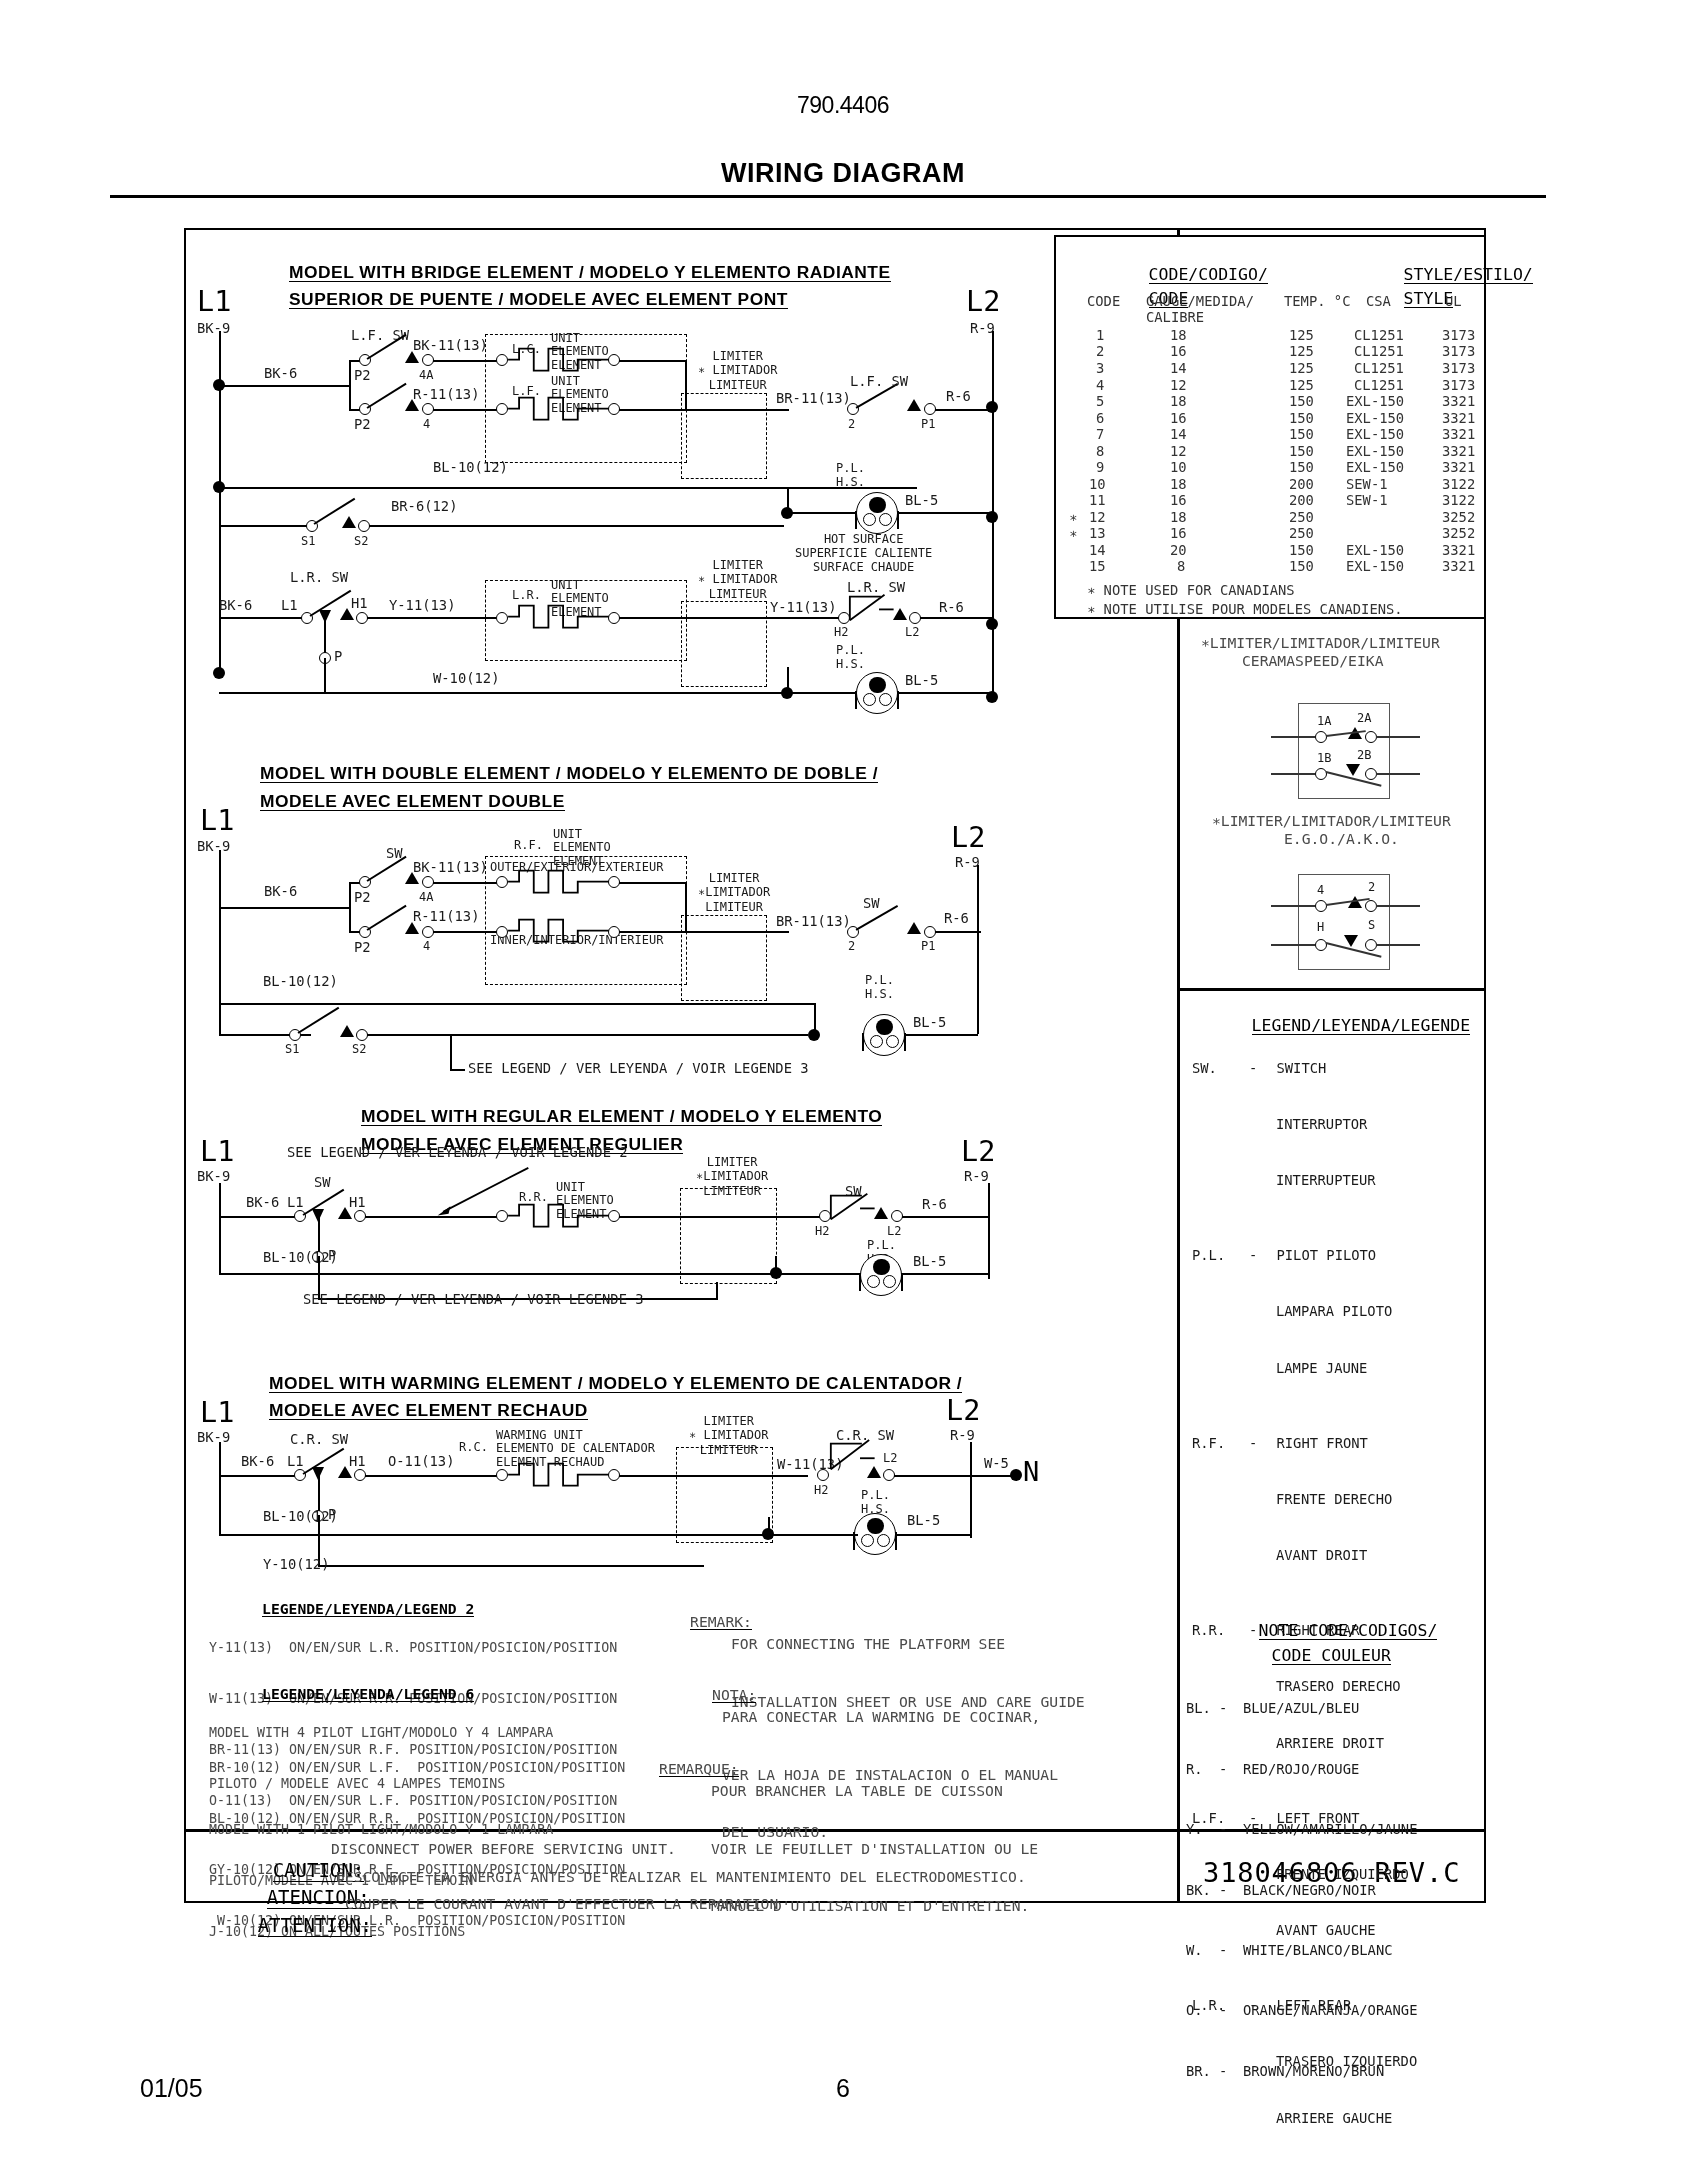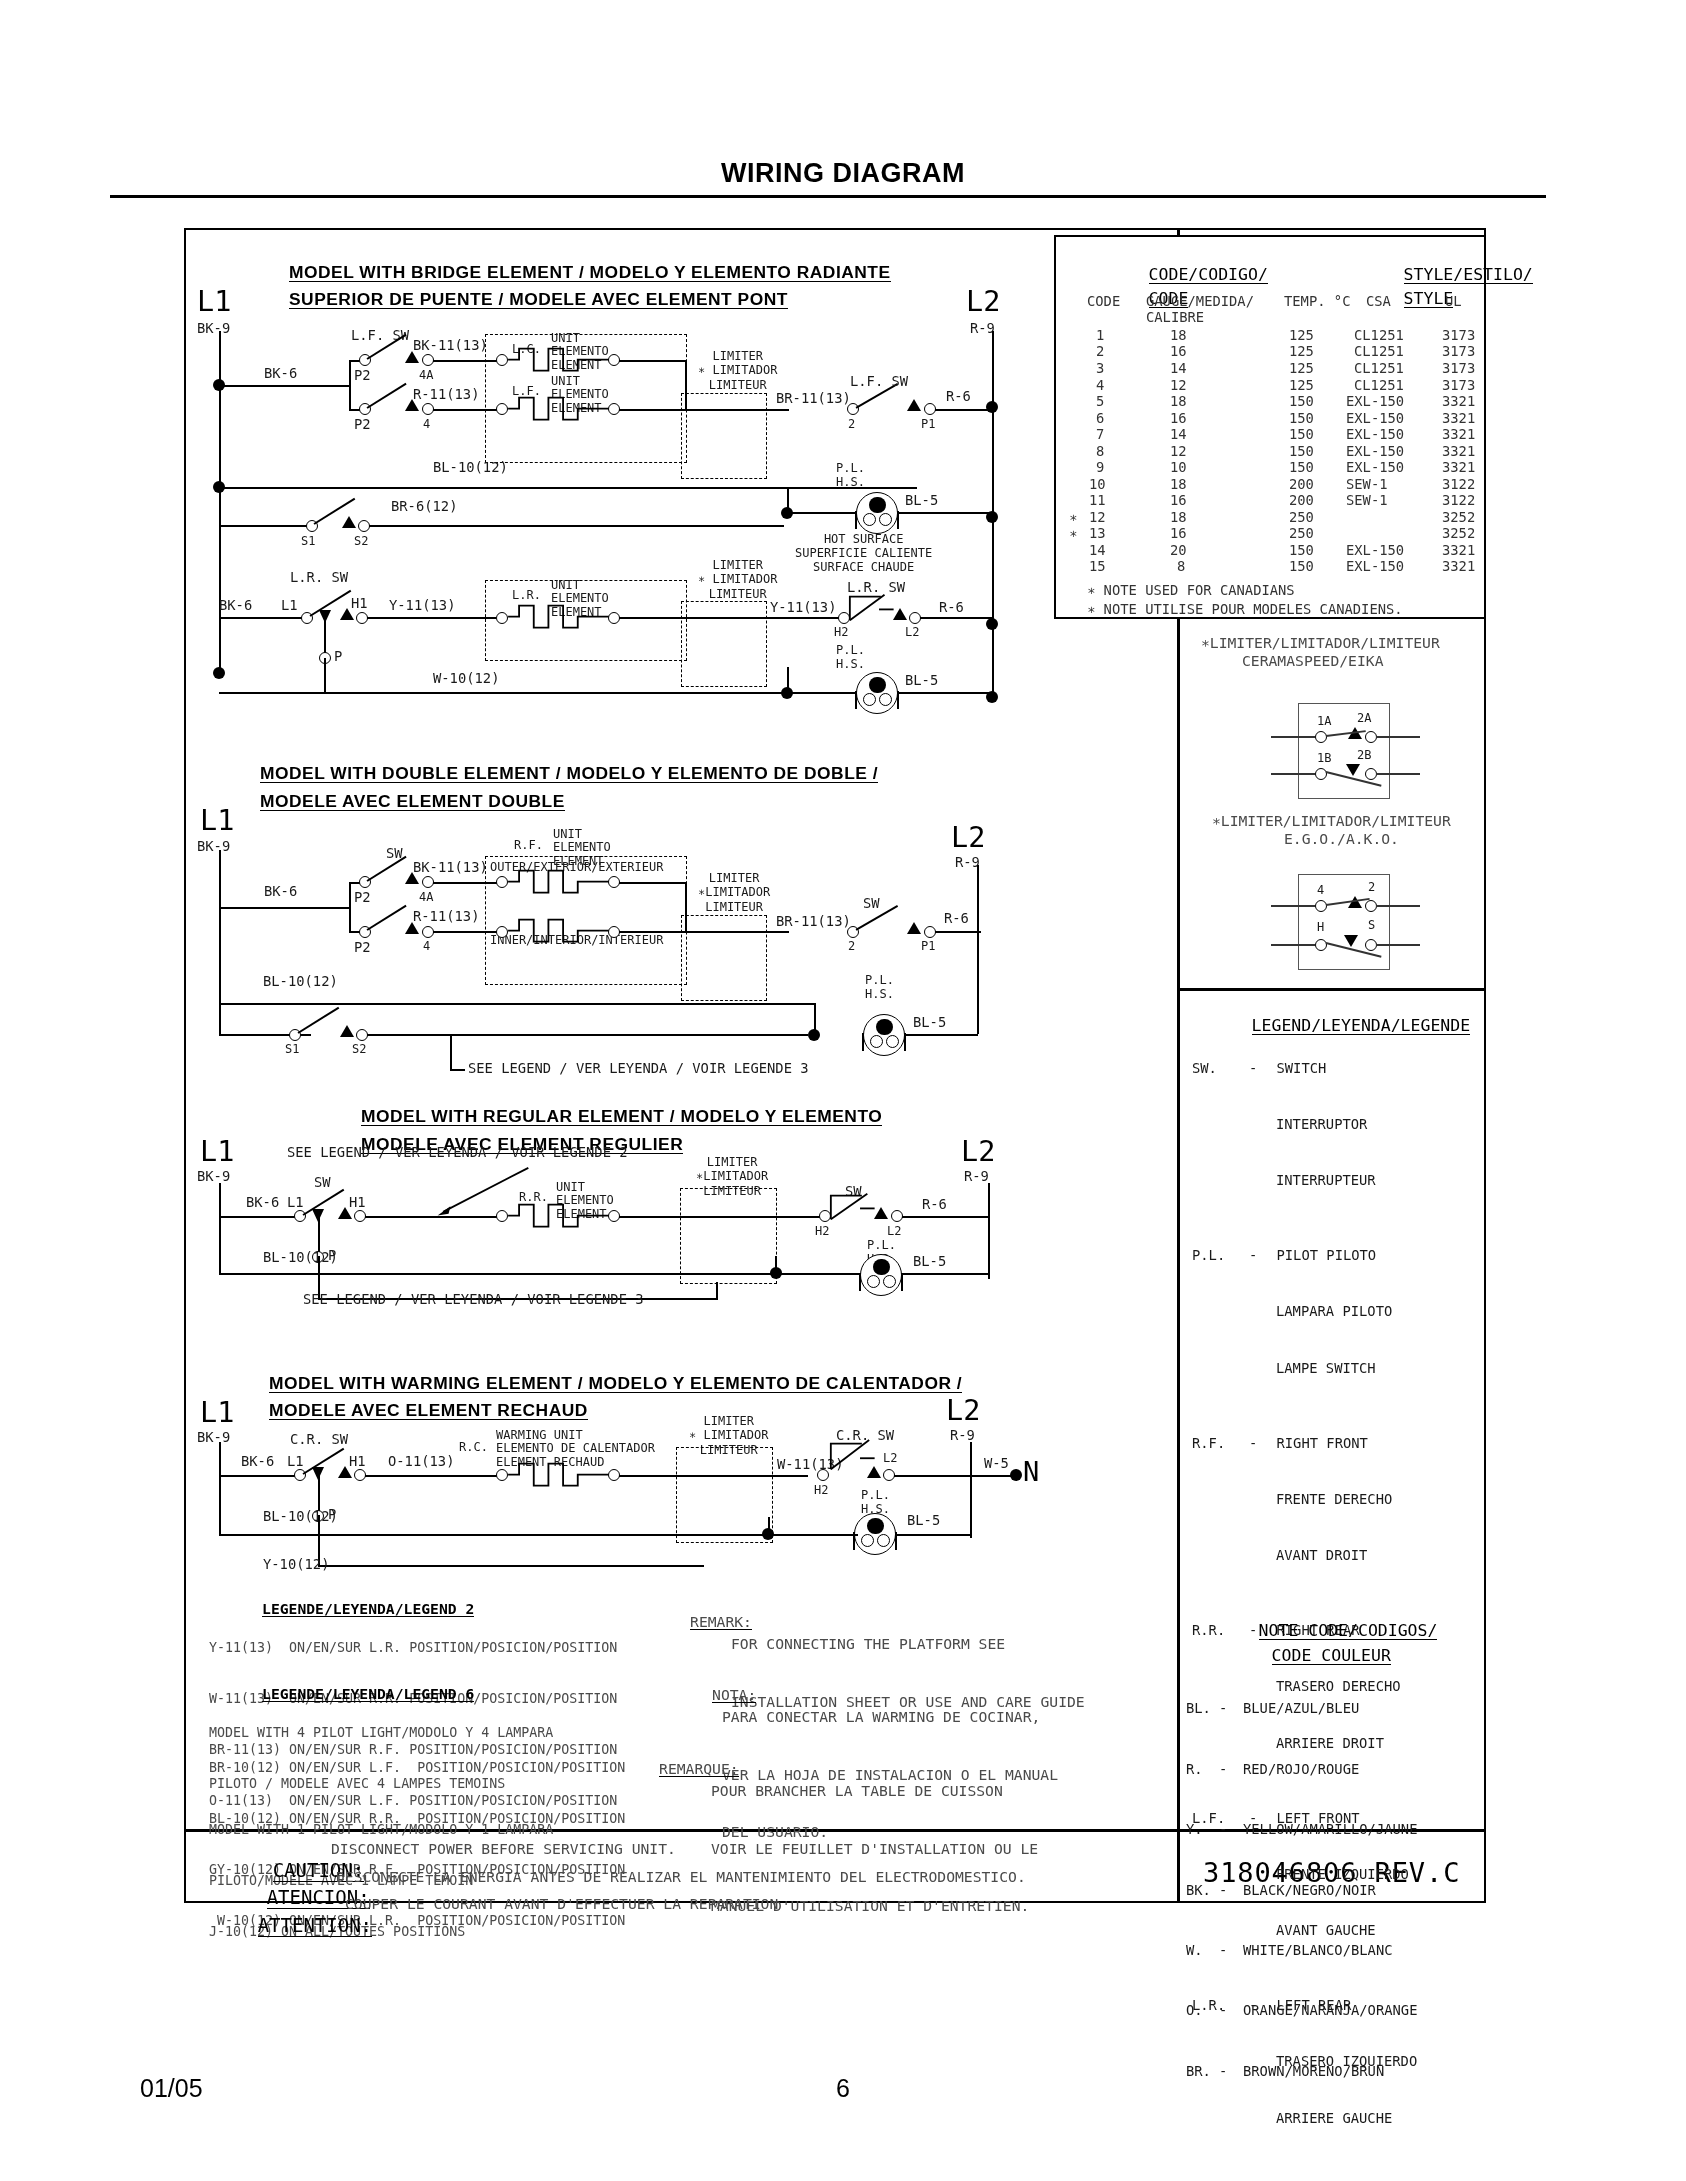--- a/index.html
+++ b/index.html
@@ -59,20 +59,21 @@
 
   .tblcell{position:absolute;white-space:pre;font-family:"DejaVu Sans Mono",monospace;font-size:13.8px;color:#333;}
 
   .underline-txt{border-bottom:1.8px solid #000;display:inline-block;line-height:1.05;}
 </style>
 </head>
 <body>
 
 <div class="pg">
 
+  <div class="hdr-num">790.4406</div>
   <div class="hdr-title">WIRING DIAGRAM</div>
   <div class="hdr-rule"></div>
 
   <div class="frame"></div>
   <div class="vdiv"></div>
   <div class="caution-top"></div>
 
   <div>
     <div class="t sec-title" style="left:257px;top:241px;">
       <span class="underline-txt">MODEL WITH BRIDGE ELEMENT / MODELO Y ELEMENTO RADIANTE</span>
@@ -836,21 +837,21 @@
     </div>
 
     <div class="abs" style="left:1192px;top:1021px;">
       <div class="lbl gray" style="left:0;top:0;position:relative;line-height:1.36;">
         <div><span style="display:inline-block;width:57px">SW.</span><span style="display:inline-block;width:27.5px">-</span><span>SWITCH</span></div>
         <div><span style="display:inline-block;width:84px"></span><span>INTERRUPTOR</span></div>
         <div><span style="display:inline-block;width:84px"></span><span>INTERRUPTEUR</span></div>
 
         <div><span style="display:inline-block;width:57px">P.L.</span><span style="display:inline-block;width:27.5px">-</span><span>PILOT PILOTO</span></div>
         <div><span style="display:inline-block;width:84px"></span><span>LAMPARA PILOTO</span></div>
-        <div><span style="display:inline-block;width:84px"></span><span>LAMPE SWITCH</span></div>
+        <div><span style="display:inline-block;width:84px"></span><span>LAMPE JAUNE</span></div>
 
         <div><span style="display:inline-block;width:57px">R.F.</span><span style="display:inline-block;width:27.5px">-</span><span>RIGHT FRONT</span></div>
         <div><span style="display:inline-block;width:84px"></span><span>FRENTE DERECHO</span></div>
         <div><span style="display:inline-block;width:84px"></span><span>AVANT DROIT</span></div>
 
         <div><span style="display:inline-block;width:57px">R.R.</span><span style="display:inline-block;width:27.5px">-</span><span>RIGHT REAR</span></div>
         <div><span style="display:inline-block;width:84px"></span><span>TRASERO DERECHO</span></div>
         <div><span style="display:inline-block;width:84px"></span><span>ARRIERE DROIT</span></div>
 
         <div><span style="display:inline-block;width:57px">L.F.</span><span style="display:inline-block;width:27.5px">-</span><span>LEFT FRONT</span></div>

